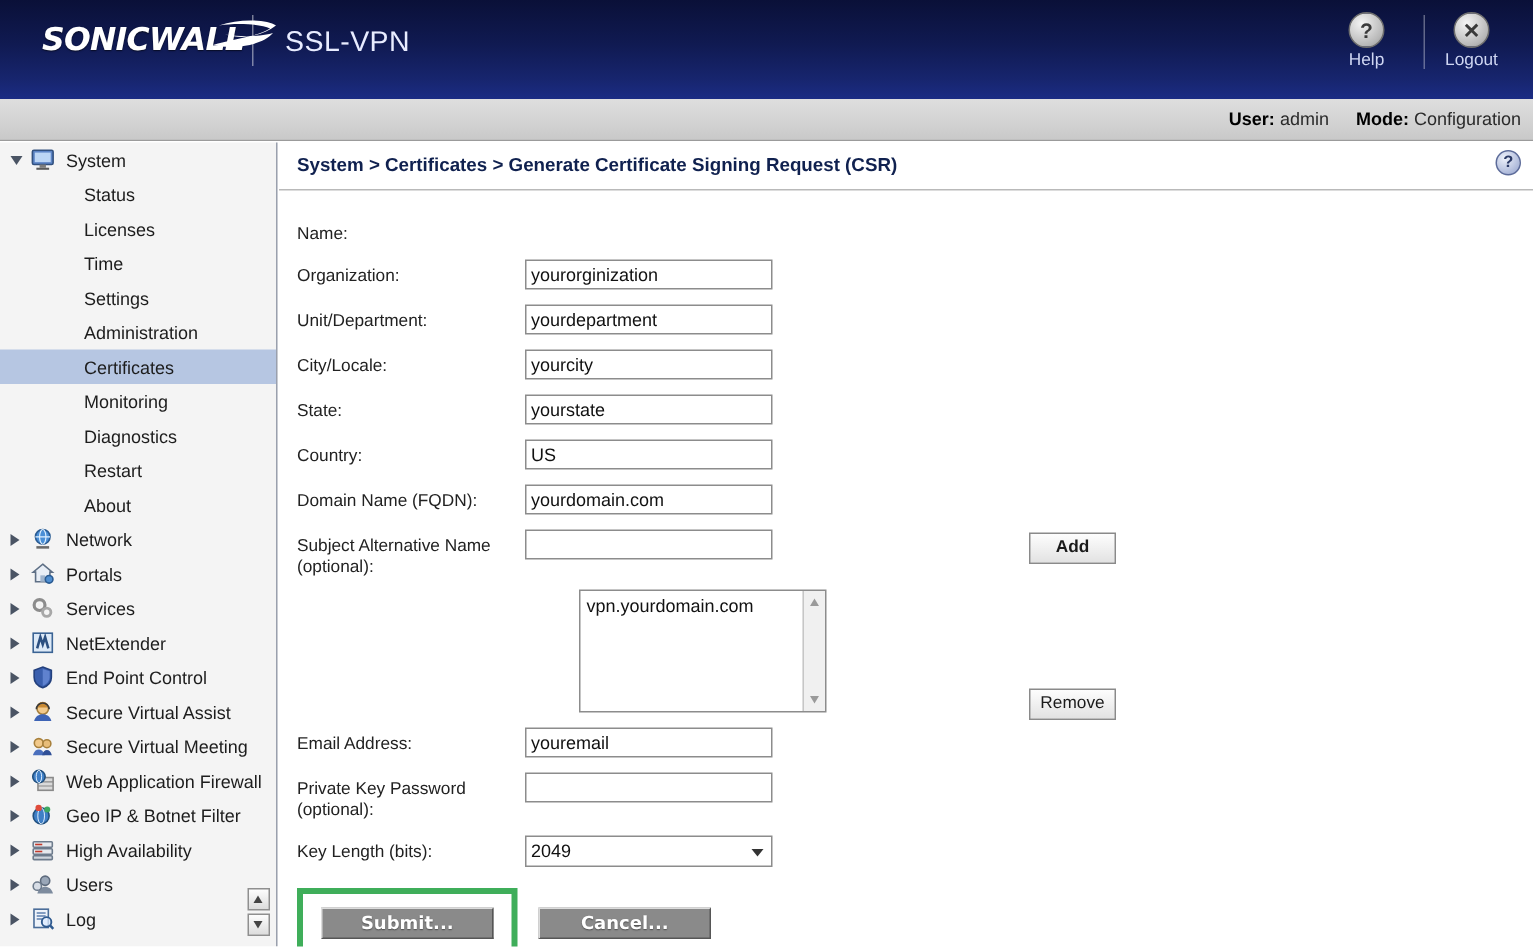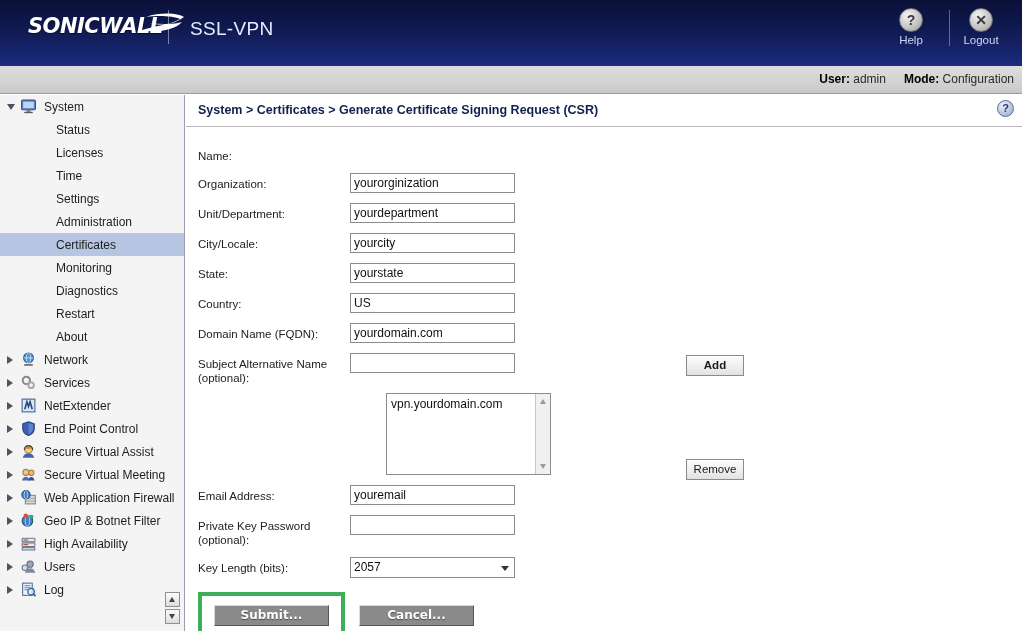--- a/index.html
+++ b/index.html
@@ -327,20 +327,29 @@
         </div>
         <div class="nav-row">
           <span class="tri right"></span>
           <span class="nav-icon"><svg viewBox="0 0 16 16" width="17" height="17">
               <circle cx="8" cy="6.5" r="4.6" fill="#4b8fd6" stroke="#2a5b92"></circle>
               <ellipse cx="8" cy="6.5" rx="2" ry="4.6" fill="none" stroke="#dff0ff" stroke-width="0.7"></ellipse>
               <line x1="3.4" y1="6.5" x2="12.6" y2="6.5" stroke="#dff0ff" stroke-width="0.7"></line>
               <rect x="4" y="12.3" width="8" height="1.6" fill="#6b6b6b"></rect>
             </svg></span>
           <span class="nav-label">Network</span>
+        </div>
+        <div class="nav-row">
+          <span class="tri right"></span>
+          <span class="nav-icon"><svg viewBox="0 0 16 16" width="17" height="17">
+              <path d="M8 2 L14 7 L12.5 7 L12.5 13 L3.5 13 L3.5 7 L2 7 Z" fill="#e8eef6" stroke="#5e6f85"></path>
+              <rect x="6.5" y="9" width="3" height="4" fill="#9fb4cd"></rect>
+              <circle cx="12" cy="11.5" r="2.4" fill="#4f8ed0" stroke="#2a5b92"></circle>
+            </svg></span>
+          <span class="nav-label">Portals</span>
         </div>
         <div class="nav-row">
           <span class="tri right"></span>
           <span class="nav-icon"><svg viewBox="0 0 16 16" width="17" height="17">
               <circle cx="6" cy="6" r="3.4" fill="none" stroke="#8c8c8c" stroke-width="2"></circle>
               <circle cx="10.5" cy="10.5" r="2.6" fill="none" stroke="#a8a8a8" stroke-width="1.8"></circle>
               <circle cx="6" cy="6" r="1.1" fill="#f2f2f2"></circle>
             </svg></span>
           <span class="nav-label">Services</span>
         </div>
@@ -518,21 +527,21 @@
       </div>
 
       <div class="frow">
         <div class="flabel">Private Key Password (optional):</div>
         <input class="finput" value="" style="">
       </div>
 
       <div class="frow">
         <div class="flabel">Key Length (bits):</div>
         <div class="fselect">
-          <span>2057</span>
+          <span>2049</span>
           <span class="arrow"></span>
         </div>
       </div>
 
       <div class="actions">
         <div class="hl-box">
           <div class="chunky">Submit...</div>
         </div>
         <div class="cancel-wrap">
           <div class="chunky">Cancel...</div>

